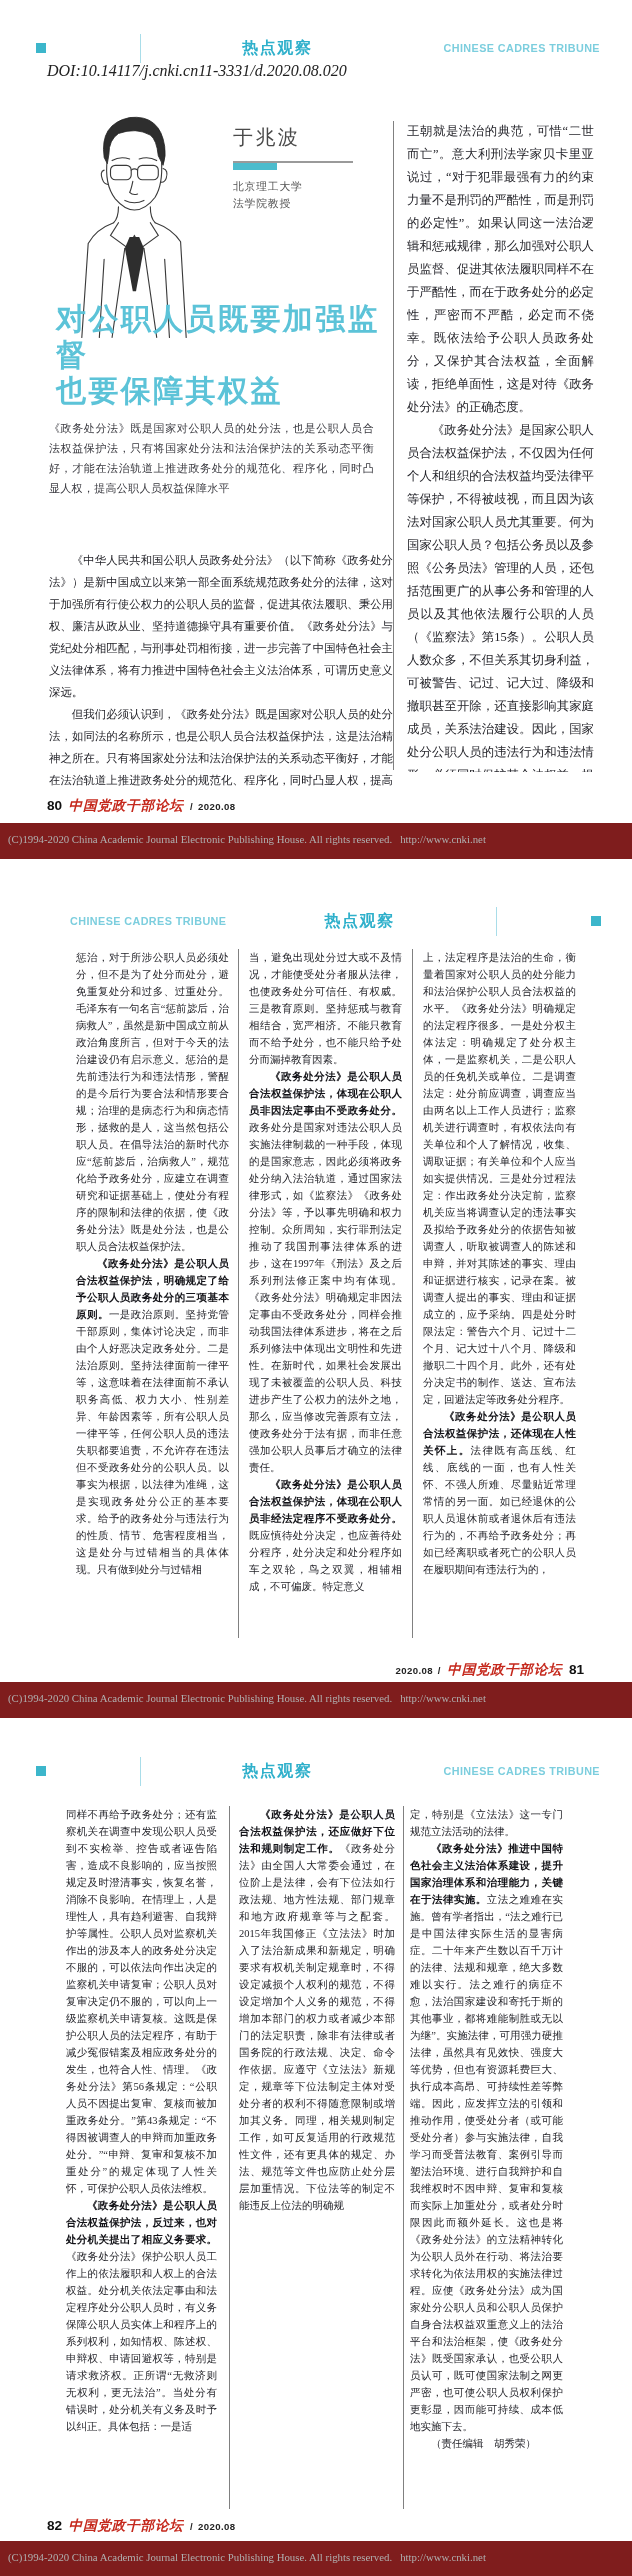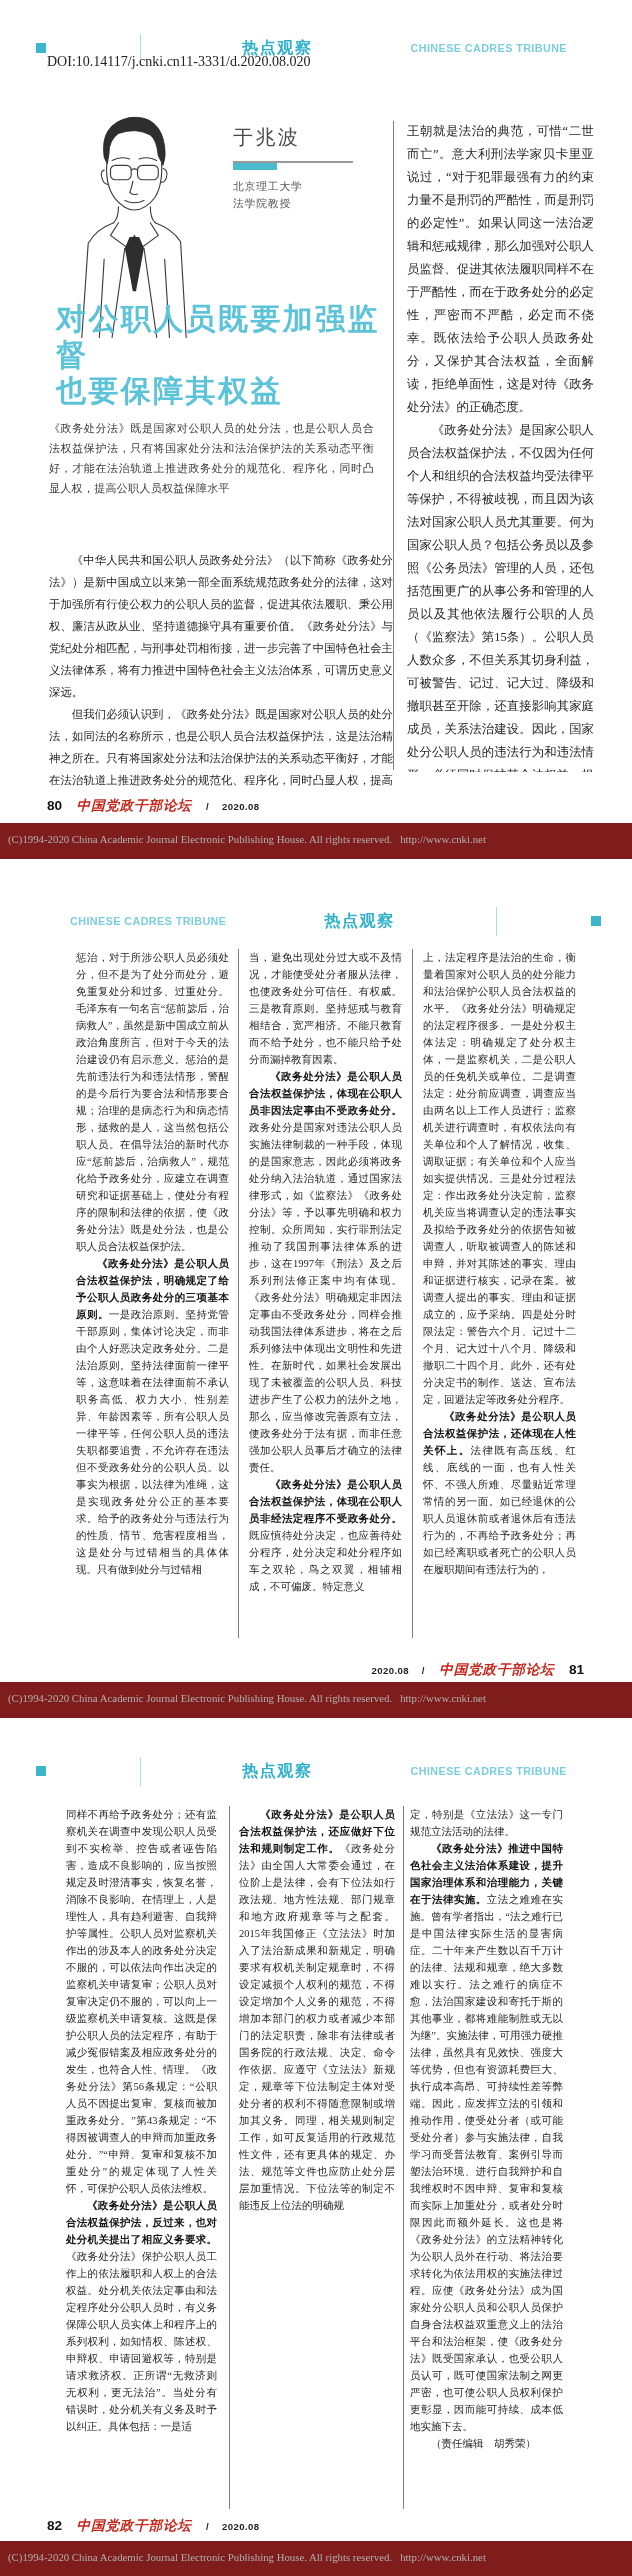--- a/index.html
+++ b/index.html
@@ -3,44 +3,44 @@
 <meta charset="utf-8">
 <style>
   html,body{margin:0;padding:0;background:#ffffff;}
   body{width:632px;font-family:"Liberation Sans",sans-serif;}
   .page{position:relative;width:632px;height:859px;background:#fff;overflow:hidden;}
   
   .hdr{position:absolute;display:flex;align-items:center;height:32px;gap:45px;}
   .hdr .sq{width:10.4px;height:10.4px;background:#3cb6cb;}
   .hdr .rule{width:1.6px;height:29px;background:#a9dde9;}
   .hdr .cn{font-size:16px;font-weight:700;color:#2fb0cb;letter-spacing:1.6px;}
-  .hdr .en{font-size:10.8px;color:#7ccede;letter-spacing:0.4px;font-weight:700;}
+  .hdr .en{font-size:10.8px;color:#7ccede;letter-spacing:0.4px;font-weight:700;margin-left:33px;}
   .gap4{width:3.2px;} .gap10{width:8px;} .gap14{width:11px;}
   
-  .doi{position:absolute;left:47px;top:54px;font-family:"Liberation Serif",serif;font-size:14px;color:#222;}
+  .doi{position:absolute;left:47px;top:62px;font-family:"Liberation Serif",serif;font-size:16px;color:#222;font-style:italic;}
   
   .a-name{position:absolute;left:233px;top:124px;font-size:20px;color:#4a4a4a;letter-spacing:2.4px;}
   .a-line{position:absolute;left:233px;top:161px;width:120px;height:1.6px;background:#9a9a9a;}
   .a-teal{position:absolute;left:233px;top:163px;width:44px;height:7.2px;background:#4cbccd;}
   .a-aff{position:absolute;left:233px;font-size:10.8px;color:#555;letter-spacing:0.8px;}
   
   .title{position:absolute;left:56px;top:301px;width:335px;font-size:30px;line-height:36px;font-weight:700;color:#5cc3d8;letter-spacing:2.4px;}
   .abstract{position:absolute;left:49px;top:418px;width:325px;font-size:11px;line-height:20px;color:#3a3a40;text-align:justify;letter-spacing:0.3px;}
   
   .serifcol{position:absolute;font-family:"Liberation Serif",serif;color:#25252b;text-align:justify;overflow:hidden;}
   .serifcol p{margin:0;text-indent:2em;}
   .serifcol p.ni{text-indent:0;}
   .serifcol .lead{font-family:"Liberation Sans",sans-serif;font-weight:700;color:#131318;}
   .intro{left:49px;top:549px;width:344px;height:239px;font-size:11.4px;line-height:22px;}
   .p1rcol{left:407px;top:120px;width:187px;height:652px;font-size:12.4px;line-height:23px;}
   .ncol{top:90px;width:153px;height:689px;font-size:10.5px;line-height:17px;}
   .p3col{top:88px;height:703px;}
   .vline{position:absolute;width:0.8px;background:#808080;}
   
-  .footer{position:absolute;display:flex;align-items:baseline;gap:8px;}
+  .footer{position:absolute;display:flex;align-items:baseline;}
   .footer .num{font-size:13.6px;font-weight:700;color:#111;}
   .footer .jname{font-family:"Liberation Serif",serif;font-style:italic;font-weight:700;font-size:13.6px;color:#c5281c;margin:0 6.4px;letter-spacing:0.8px;}
   .footer .small{font-size:9.6px;font-weight:700;color:#222;letter-spacing:0.4px;}
   
   .band{position:absolute;left:0;top:823px;width:632px;height:36px;background:#7f1d1d;}
   .band .cp{position:absolute;left:8px;top:10.4px;font-family:"Liberation Serif",serif;font-size:10.8px;color:#b0b0b0;white-space:nowrap;}
   svg .sk{fill:none;stroke:#3a3a3a;stroke-width:1.4;stroke-linecap:round;}
 </style>
 </head>
 <body>

